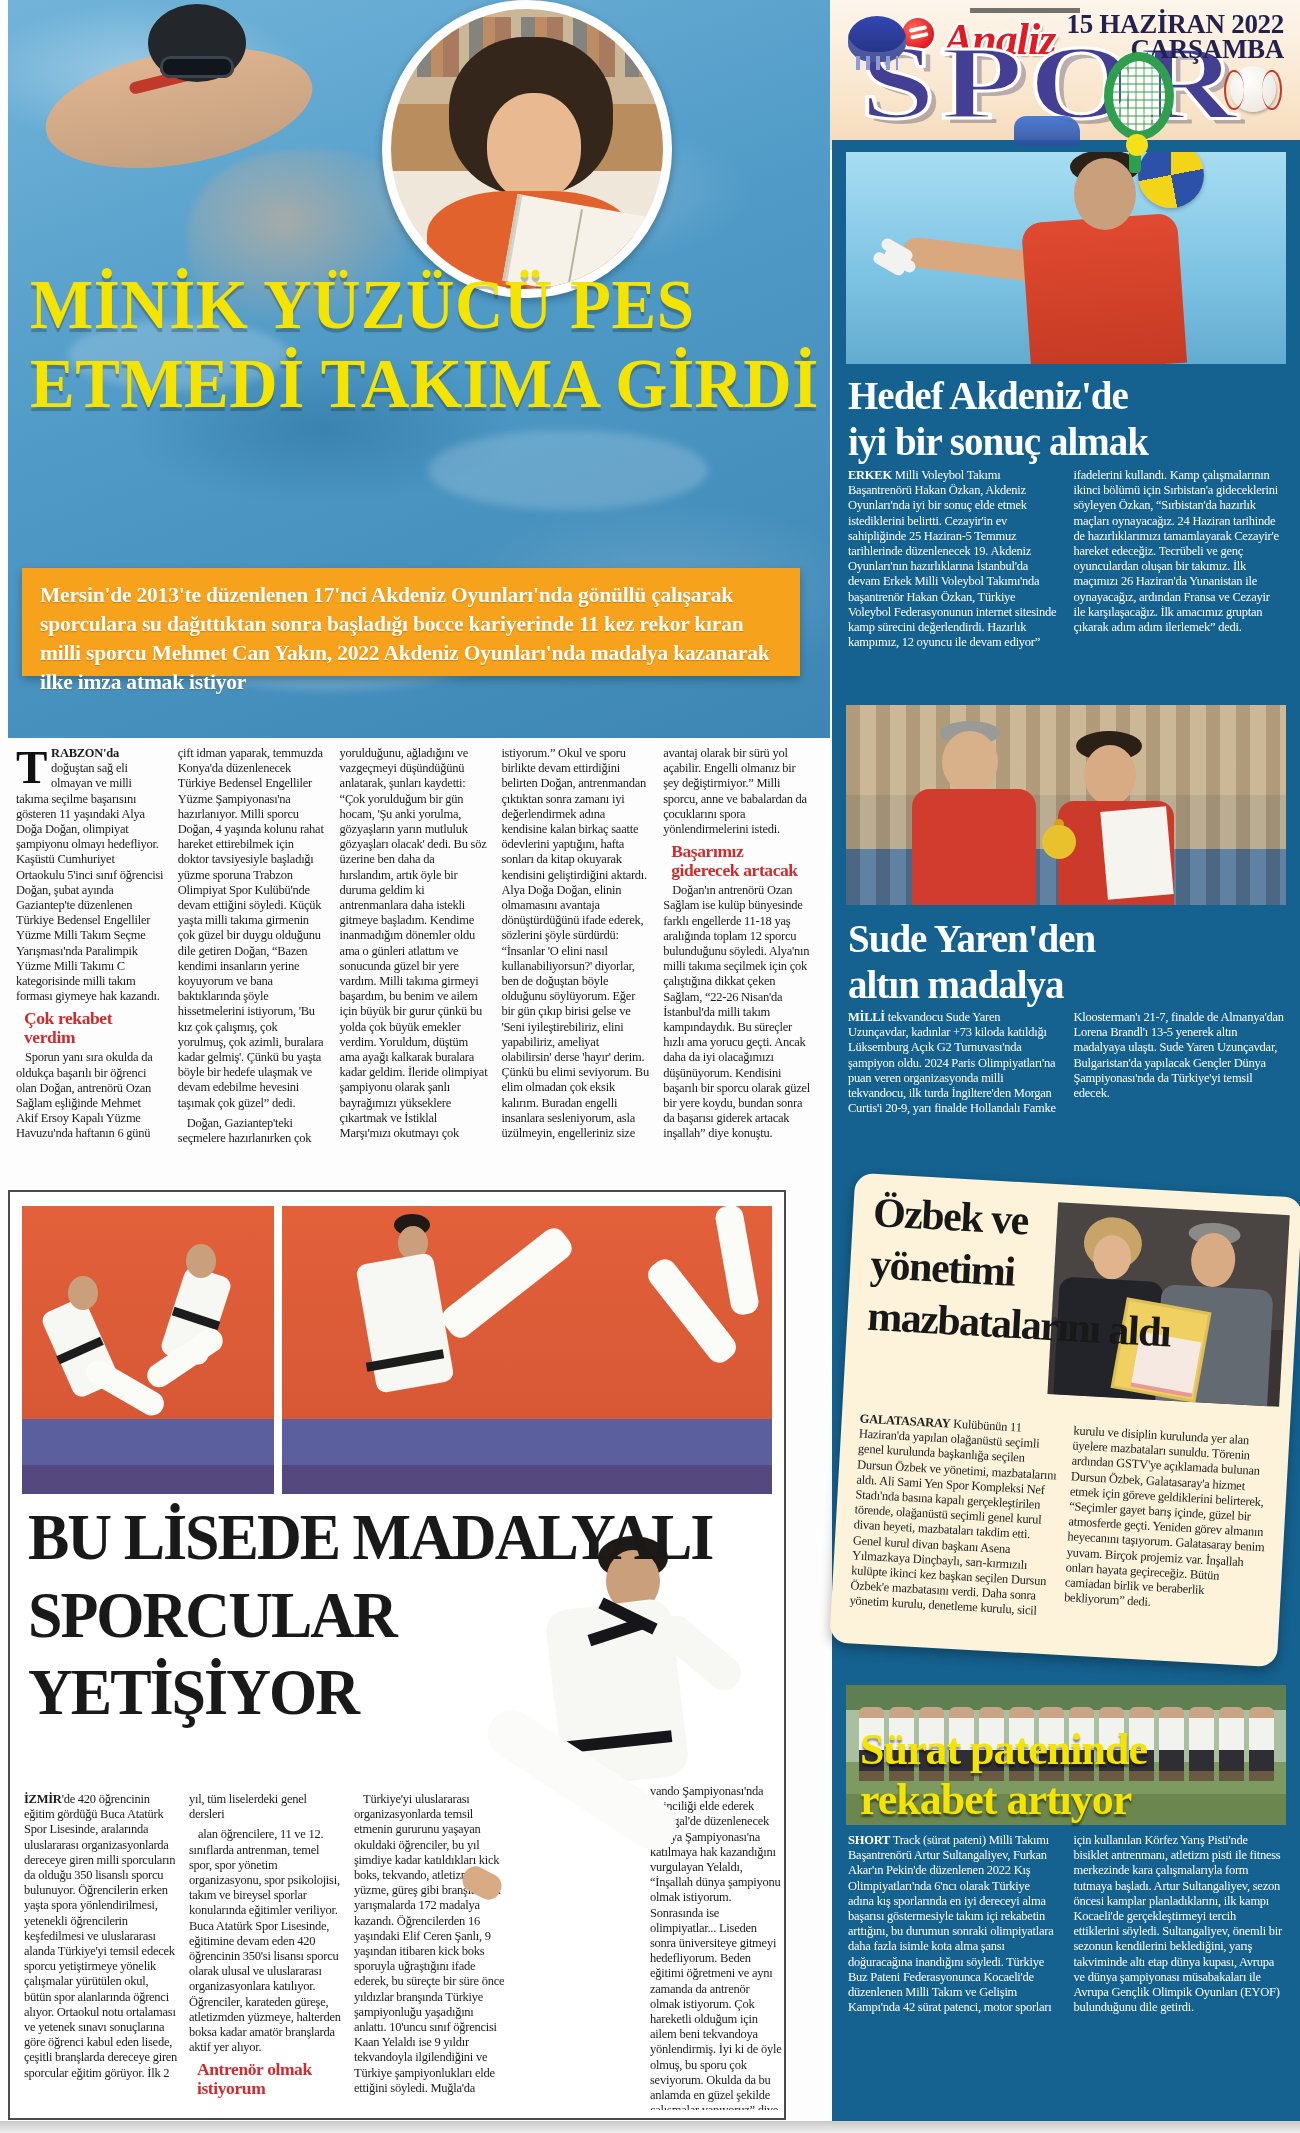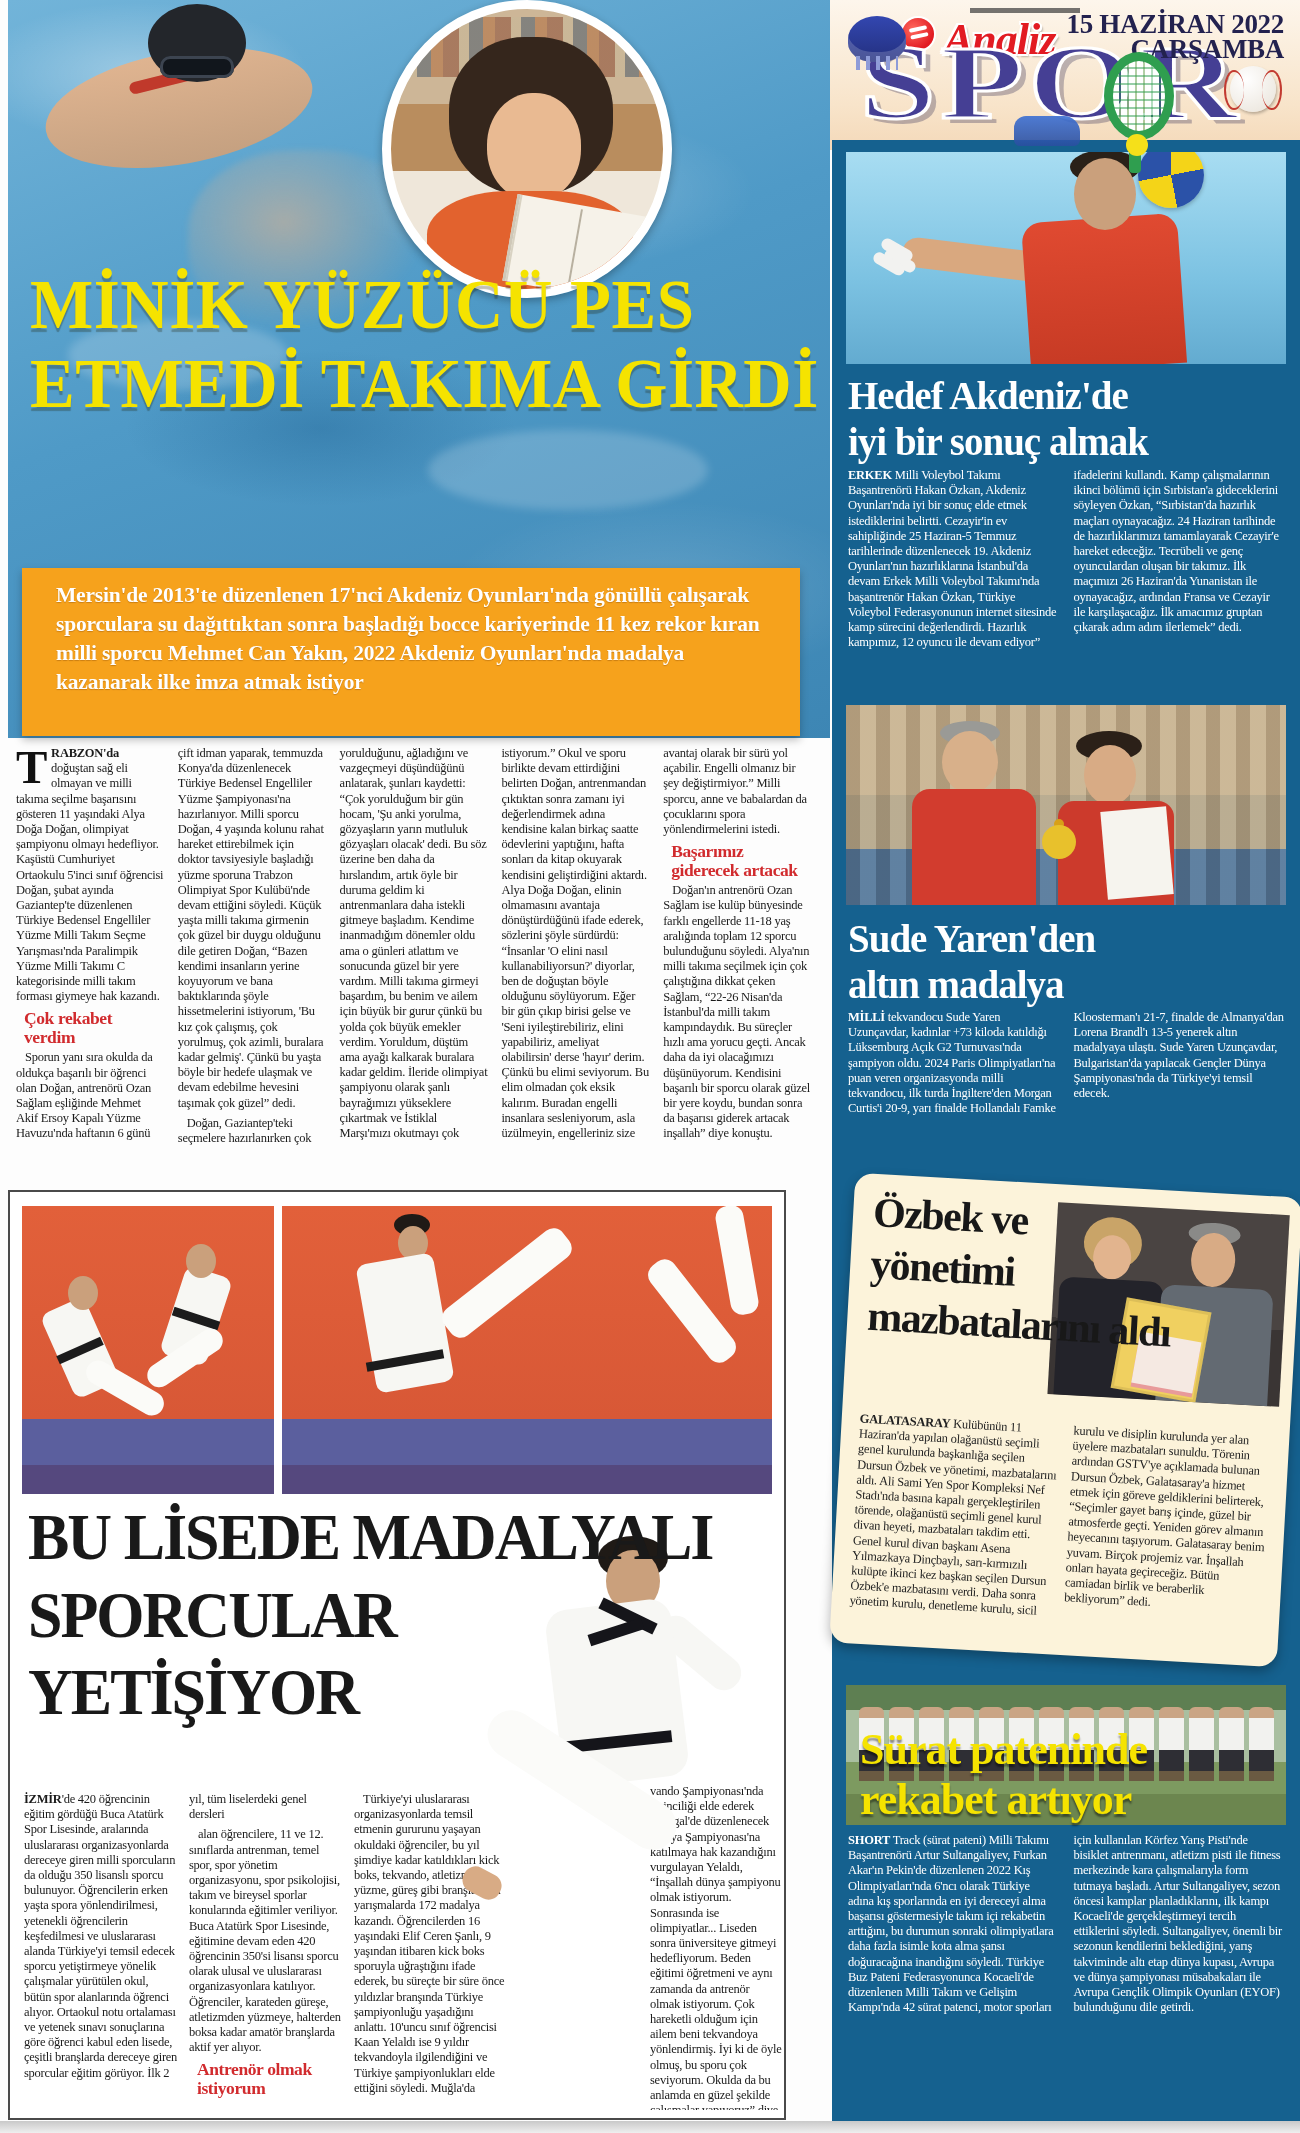--- a/index.html
+++ b/index.html
@@ -70,22 +70,22 @@
     opacity:.55;}
   .girl-hair{position:absolute;left:58px;top:28px;width:164px;height:158px;border-radius:46%;background:#35261c;}
   .girl-face{position:absolute;left:96px;top:84px;width:94px;height:108px;border-radius:48%;background:#e9ba92;}
   .girl-shirt{position:absolute;left:36px;top:182px;width:206px;height:108px;border-radius:40% 40% 0 0;background:#e2622e;}
   .girl-book{position:absolute;left:118px;top:196px;width:132px;height:88px;background:#f6f2e9;transform:rotate(10deg);
     box-shadow:inset 2px 0 0 #d8d2c2;border-left:3px solid #cfc8b8;}
   .girl-book::after{content:"";position:absolute;left:62px;top:4px;width:2px;height:78px;background:#b8b0a0;}
 
   .headline{left:30px;top:268px;z-index:3;font-weight:900;color:#f5e300;letter-spacing:0.5px;
     font-size:67px;line-height:76px;text-shadow:0 3px 1px rgba(30,30,0,.28);transform:scaleY(1.04);}
-  .standfirst{left:22px;top:568px;width:778px;height:168px;background:#f6a21c;z-index:3;box-sizing:border-box;
-    padding:13px 34px;color:#fff;font-weight:bold;font-size:21.5px;line-height:29px;letter-spacing:-0.2px;
+  .standfirst{left:22px;top:568px;width:778px;height:108px;background:#f6a21c;z-index:3;box-sizing:border-box;
+    padding:13px 18px;color:#fff;font-weight:bold;font-size:21.5px;line-height:29px;letter-spacing:-0.2px;
     text-shadow:0 1px 1px rgba(120,60,0,.35);box-shadow:0 4px 8px rgba(0,0,0,.25);}
 
   
   .newstext{font-size:12.5px;line-height:15.2px;letter-spacing:-0.25px;color:#1b1b1b;text-align:left;}
   .newstext p{margin:0 0 5px;}
   .newstext p.ind{text-indent:9px;}
   .redhead{color:#d12b2e;font-weight:bold;font-size:17.5px;line-height:18.5px;margin:5px 8px 4px;letter-spacing:-0.4px;}
   .dropcap{float:left;font-size:47px;line-height:39px;font-weight:bold;color:#111;padding:2px 4px 0 0;}
   .swim-cols{left:16px;top:746px;width:796px;height:436px;column-count:5;column-gap:13px;overflow:hidden;}
 

